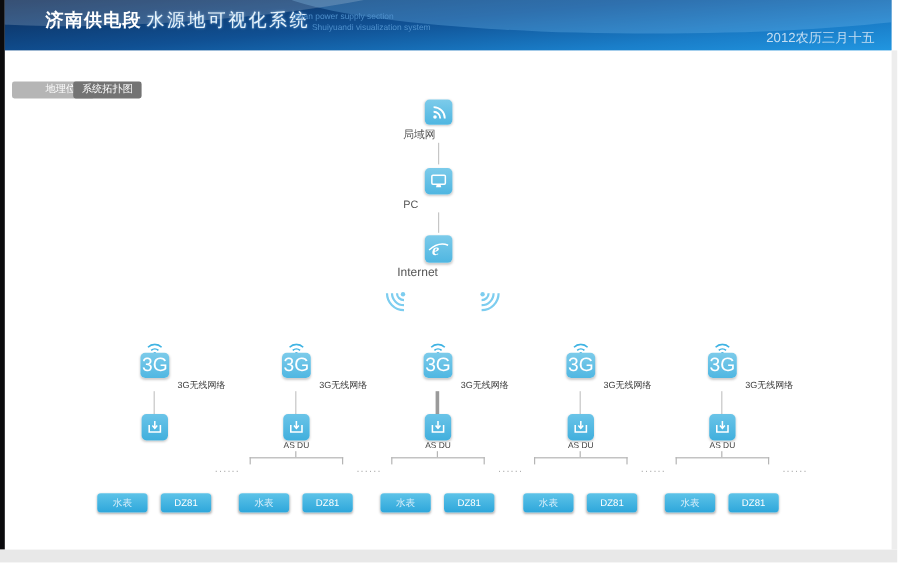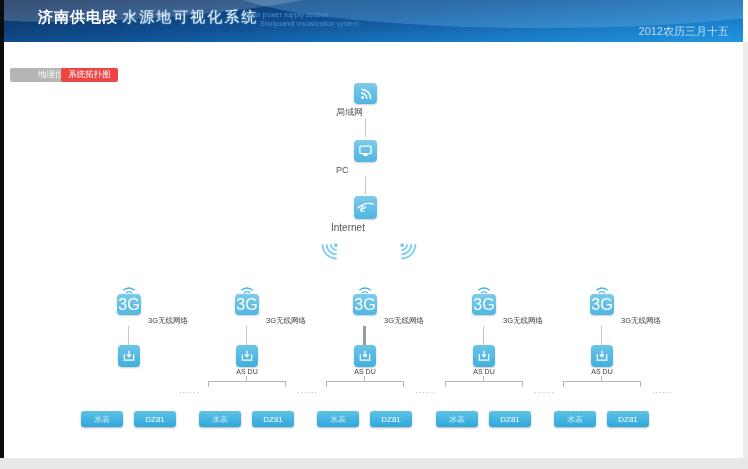--- a/index.html
+++ b/index.html
@@ -25,21 +25,21 @@
   .tab{box-sizing:border-box;height:16px;margin-right:3px;border:2px solid #eef5fb;border-bottom:none;
        border-radius:7px 7px 2px 2px;display:flex;align-items:center;justify-content:center;
        font-size:9px;padding:0 2px;cursor:pointer;}
   .tab.active{width:60px;background:linear-gradient(#5cc0ea,#1799d6);color:#fff;}
   .tab.idle{width:62px;background:linear-gradient(#e3e3e3,#b4b4b4);color:#6f6f6f;}
   .lunar-date{position:absolute;right:14px;top:24px;font-size:11px;color:#c3ddf2;z-index:2;}
   
   .btn{position:absolute;top:68px;height:14px;border-radius:2px;display:flex;align-items:center;
        justify-content:center;font-size:8.5px;color:#fff;cursor:pointer;}
   .btn.geo{left:10px;width:48px;background:#b5b5b5;padding-left:21px;}
-  .btn.topo{left:61px;width:57px;background:#ef4444;}
+  .btn.topo{left:61px;width:57px;background:#737373;}
   
   .node-icon{position:absolute;border-radius:4px;display:flex;align-items:center;justify-content:center;
        background:linear-gradient(#7ccbea,#4fb6e1);box-shadow:0 1px 2px rgba(0,0,0,.2);}
   .node-label{position:absolute;font-size:9px;color:#555;text-align:left;}
   .vline{position:absolute;width:1px;background:#c6c6c6;}
   
   .branch{position:absolute;top:283px;width:118px;height:125px;}
   .branch .wifi-sm{position:absolute;left:51px;top:0;width:16px;height:10px;}
   .branch .g3{position:absolute;left:47px;top:11px;width:24px;height:21px;border-radius:4px;
       background:linear-gradient(#7ccbea,#50b7e2);color:#fff;font-size:16px;display:flex;

